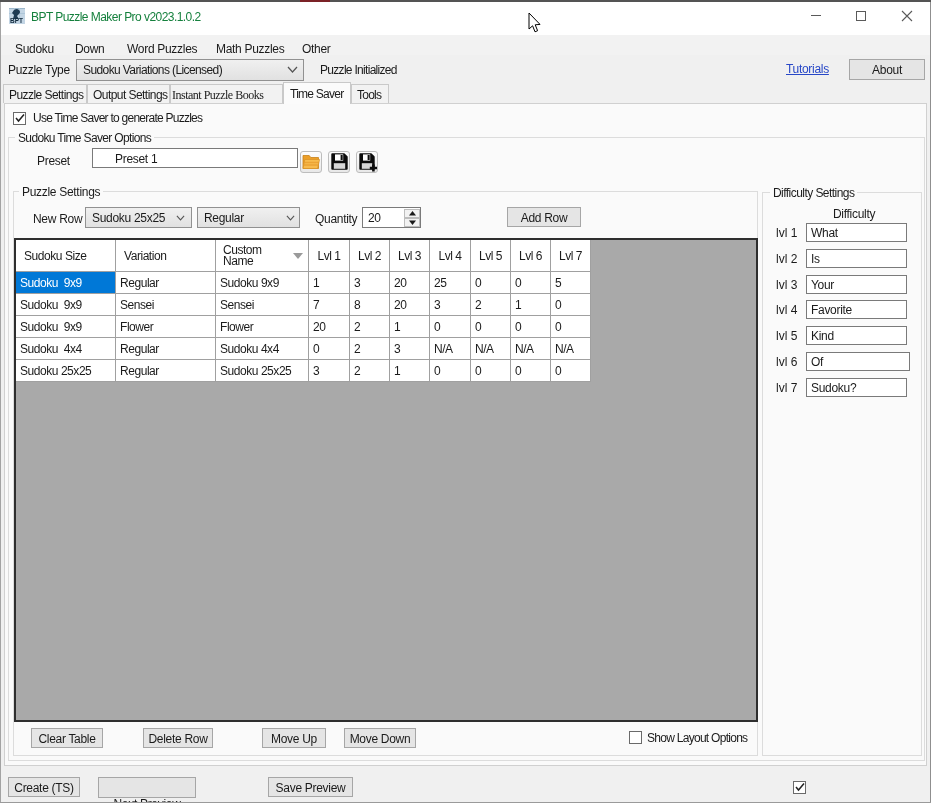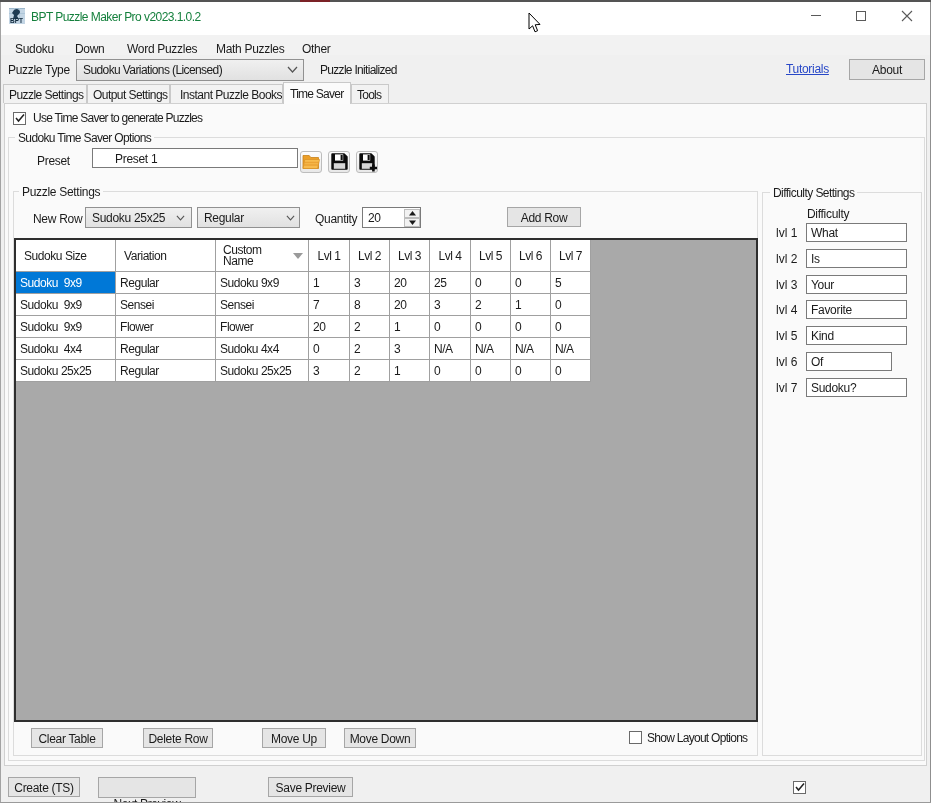--- a/index.html
+++ b/index.html
@@ -59,21 +59,21 @@
 <div class="abs" style="left:3px;top:84px;width:84px;height:19px;background:#f2f2f2;border:1px solid #c9c9c9;border-bottom:none;"></div>
 <div class="abs" style="left:87px;top:84px;width:83px;height:19px;background:#f2f2f2;border:1px solid #c9c9c9;border-bottom:none;"></div>
 <div class="abs" style="left:170px;top:84px;width:113px;height:19px;background:#f2f2f2;border:1px solid #c9c9c9;border-bottom:none;"></div>
 <div class="abs" style="left:351px;top:84px;width:38px;height:19px;background:#f2f2f2;border:1px solid #c9c9c9;border-bottom:none;"></div>
 
 <div class="abs" style="left:4px;top:103px;width:923px;height:663px;background:#fafafa;border:1px solid #d0d0d0;"></div>
 
 <div class="abs" style="left:283px;top:82px;width:68px;height:22px;background:#fbfbfb;border:1px solid #c9c9c9;border-bottom:none;"></div>
 <div class="lbl" style="left:9px;top:88px;letter-spacing:-0.55px;">Puzzle Settings</div>
 <div class="lbl" style="left:93px;top:88px;letter-spacing:-0.55px;">Output Settings</div>
-<div class="lbl" style="left:180px;top:88px;letter-spacing:-0.5px;">Instant Puzzle Books</div>
+<div class="lbl" style="left:172px;top:88px;letter-spacing:-0.5px;font-family:Liberation Serif, serif;">Instant Puzzle Books</div>
 <div class="lbl" style="left:290px;top:87px;letter-spacing:-0.75px;">Time Saver</div>
 <div class="lbl" style="left:357px;top:88px;letter-spacing:-0.75px;">Tools</div>
 
 <div class="cb" style="left:13px;top:112px;"></div>
 <svg class="abs" style="left:15px;top:114px;" width="10" height="9" viewBox="0 0 10 9">
     <path d="M1 4 L3.5 7 L9 0.5" fill="none" stroke="#222" stroke-width="1.5"></path>
   </svg>
 <div class="lbl" style="left:33px;top:111px;letter-spacing:-0.75px;">Use Time Saver to generate Puzzles</div>
 
 <div class="gb" style="left:8px;top:137px;width:917px;height:624px;"></div>
@@ -123,34 +123,34 @@
 <svg class="abs" style="left:409px;top:211px;" width="7" height="5" viewBox="0 0 7 5">
     <path d="M0 4.6 L3.5 0 L7 4.6 Z" fill="#1a1a1a"></path>
   </svg>
 <svg class="abs" style="left:409px;top:220px;" width="7" height="5" viewBox="0 0 7 5">
     <path d="M0 0.4 L3.5 5 L7 0.4 Z" fill="#1a1a1a"></path>
   </svg>
 <div class="btn" style="left:507px;top:207px;width:74px;height:20px;padding-top:3px;">Add Row</div>
 
 <div class="gb" style="left:762px;top:192px;width:160px;height:564px;"></div>
 <div class="lbl" style="left:770px;top:186px;background:#fafafa;padding:0 3px;letter-spacing:-0.55px;">Difficulty Settings</div>
-<div class="lbl" style="left:807px;top:207px;">Difficulty</div>
+<div class="lbl" style="left:833px;top:207px;">Difficulty</div>
 <div class="lbl" style="left:776px;top:226px;letter-spacing:0;">lvl 1</div>
 <div class="lbl" style="left:776px;top:252px;letter-spacing:0;">lvl 2</div>
 <div class="lbl" style="left:776px;top:278px;letter-spacing:0;">lvl 3</div>
 <div class="lbl" style="left:776px;top:303px;letter-spacing:0;">lvl 4</div>
 <div class="lbl" style="left:776px;top:329px;letter-spacing:0;">lvl 5</div>
 <div class="lbl" style="left:776px;top:355px;letter-spacing:0;">lvl 6</div>
 <div class="lbl" style="left:776px;top:381px;letter-spacing:0;">lvl 7</div>
 <div class="tb" style="left:806px;top:223px;width:101px;height:19px;padding:2px 0 0 4px;">What</div>
 <div class="tb" style="left:806px;top:249px;width:101px;height:19px;padding:2px 0 0 4px;">Is</div>
 <div class="tb" style="left:806px;top:275px;width:101px;height:19px;padding:2px 0 0 4px;">Your</div>
 <div class="tb" style="left:806px;top:300px;width:101px;height:19px;padding:2px 0 0 4px;">Favorite</div>
 <div class="tb" style="left:806px;top:326px;width:101px;height:19px;padding:2px 0 0 4px;">Kind</div>
-<div class="tb" style="left:806px;top:352px;width:86px;height:19px;padding:2px 0 0 4px;">Of</div>
+<div class="tb" style="left:806px;top:352px;width:104px;height:19px;padding:2px 0 0 4px;">Of</div>
 <div class="tb" style="left:806px;top:378px;width:101px;height:19px;padding:2px 0 0 4px;">Sudoku?</div>
 
 <div class="abs" style="left:14px;top:238px;width:744px;height:484px;background:#a9a9a9;border:2px solid #2e2e2e;"></div>
 <div class="abs" id="grid" style="left:16px;top:240px;width:575px;background:#fff;font-size:12px;">
     <div style="display:flex;height:32px;border-bottom:1px solid #a0a0a0;">
       <div style="width:100px;border-right:1px solid #a0a0a0;display:flex;align-items:center;padding-left:8px;letter-spacing:-0.45px;position:relative;">Sudoku Size</div>
       <div style="width:100px;border-right:1px solid #a0a0a0;display:flex;align-items:center;padding-left:8px;letter-spacing:-0.45px;position:relative;">Variation</div>
       <div style="width:93px;border-right:1px solid #a0a0a0;display:flex;align-items:center;padding-left:7px;line-height:11px;letter-spacing:-0.45px;position:relative;">Custom<br>Name<svg style="position:absolute;right:5px;top:13px;" width="10" height="6" viewBox="0 0 10 6">
           <path d="M0 0 L10 0 L5 6 Z" fill="#9a9a9a"></path>
         </svg></div>

